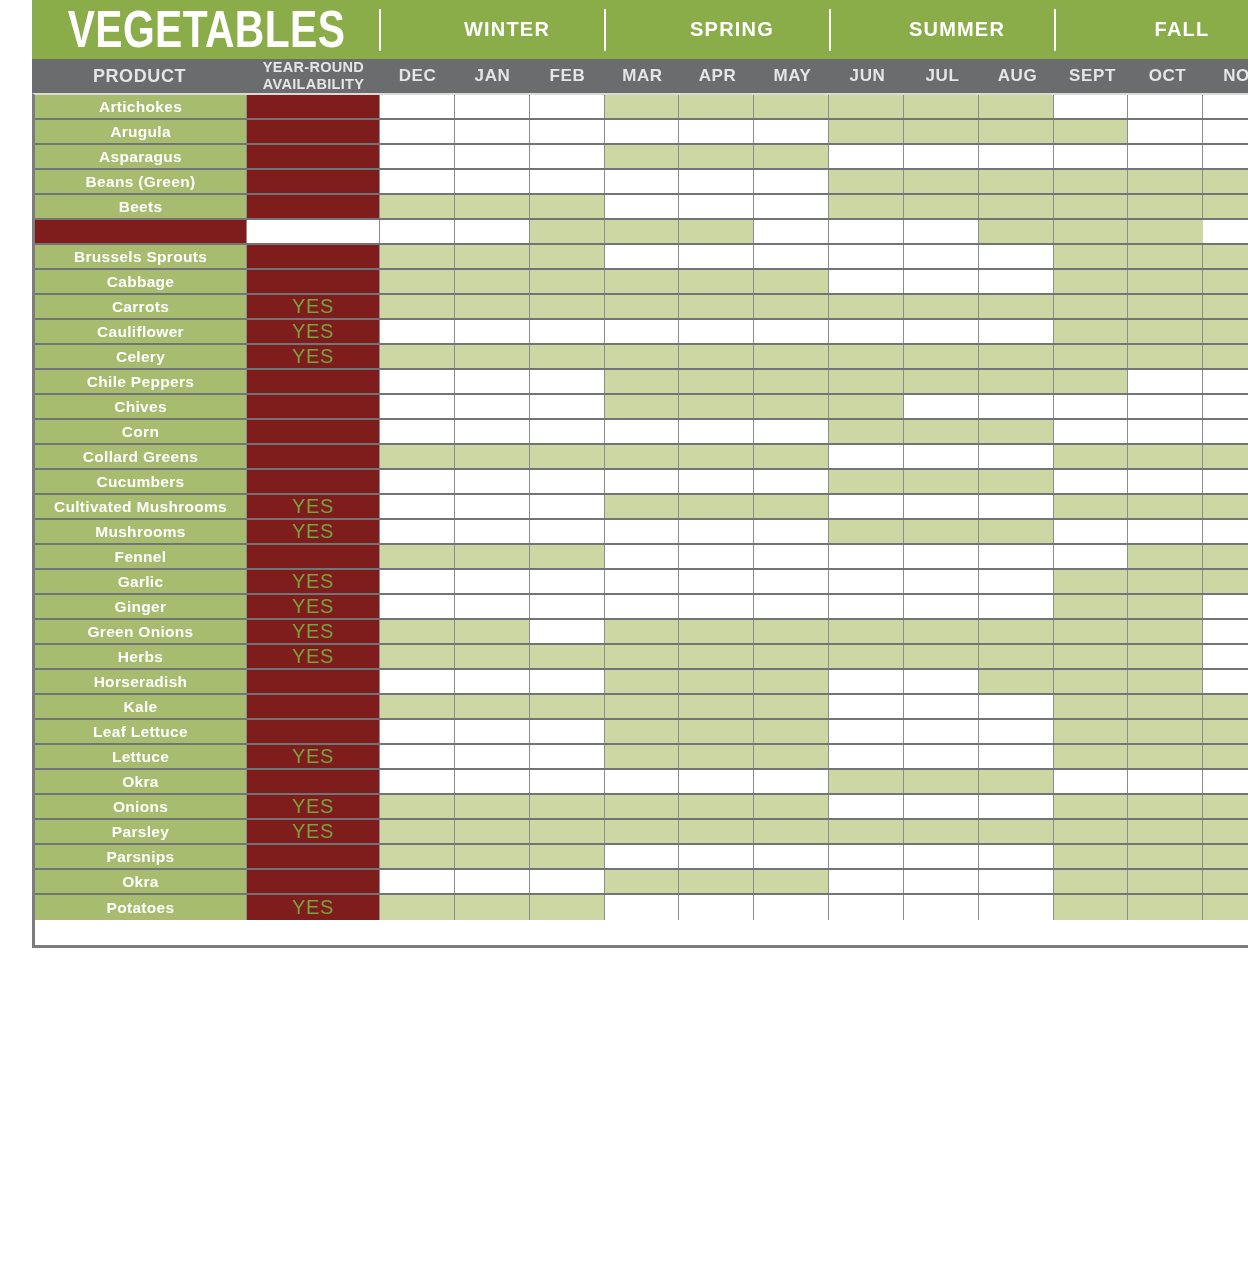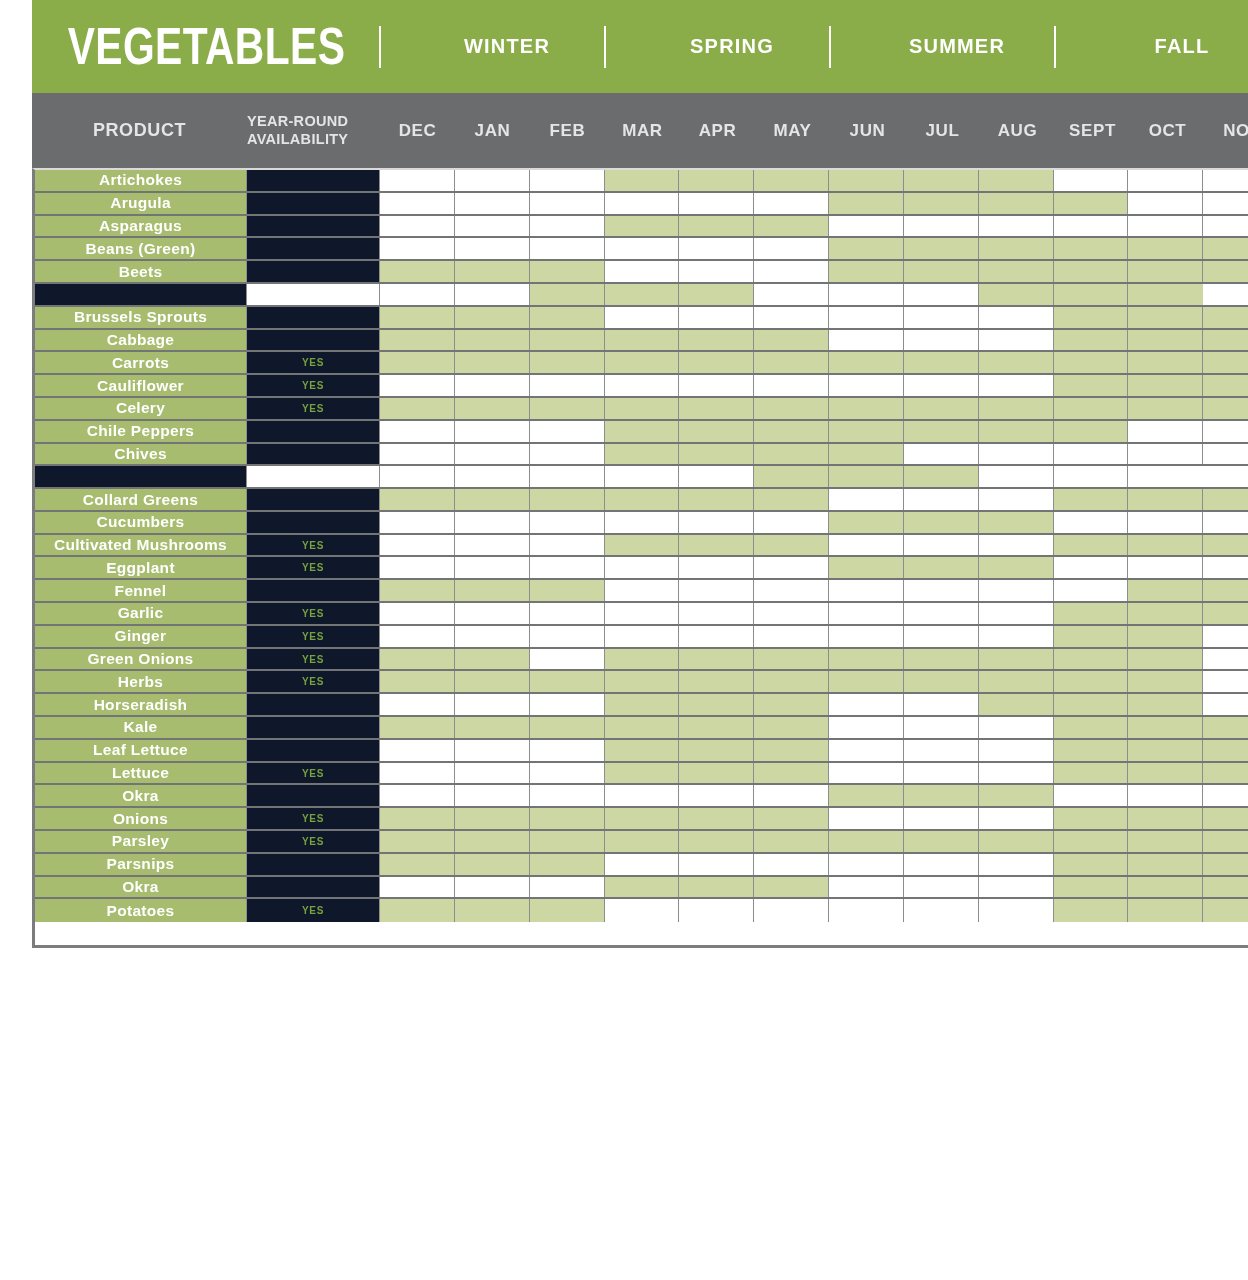--- a/index.html
+++ b/index.html
@@ -33,21 +33,21 @@
     width: 2px; height: 42px; background: #fff;
   }
 
   
   .colheader {
     height: 75px; background: #6b6c6e;
     display: grid; grid-template-columns: 215px 133px repeat(12, 1fr);
     align-items: center; color: #e5e5e5; font-weight: bold;
   }
   .ph { text-align: center; font-size: 18px; letter-spacing: 0.6px; }
-  .ah { text-align: left; font-size: 14.5px; line-height: 1.18; letter-spacing: 0.3px; }
+  .ah { text-align: center; font-size: 14.5px; line-height: 1.18; letter-spacing: 0.3px; }
   .ah span { display: block; }
   .mh { text-align: center; font-size: 17px; letter-spacing: 0.6px; }
 
   
   .tbody {
     flex: 1;
     background: #fff;
     border-left: 3px solid #7b7c7e;
     border-right: 2px solid #7b7c7e;
     border-bottom: 3px solid #7b7c7e;
@@ -65,22 +65,22 @@
     border-right: 1px solid #8c8d8f;
     display: flex; align-items: center; justify-content: center;
     overflow: hidden;
   }
   .row > div:last-child { border-right: none; }
   .p-cell {
     background: #a7bc6e; color: #fff; font-weight: bold;
     font-size: 15.5px; letter-spacing: 0.3px; white-space: nowrap;
   }
   .a-cell {
-    background: #0f172a; color: #77a23e; font-weight: bold;
-    font-size: 10px; letter-spacing: 0.6px;
+    background: #7f1d1d; color: #77a23e; font-weight: normal;
+    font-size: 20px; letter-spacing: 0.6px;
   }
   .m-cell { background: #fff; }
   .m-cell.on { background: #ccd7a3; }
 </style>
 </head>
 <body>
 
 <div class="page">
 
   <header class="banner">
@@ -329,20 +329,21 @@
         <div class="m-cell on"></div>
         <div class="m-cell on"></div>
         <div class="m-cell on"></div>
         <div class="m-cell"></div>
         <div class="m-cell"></div>
         <div class="m-cell"></div>
         <div class="m-cell"></div>
         <div class="m-cell"></div>
       </div>
       <div class="row">
+        <div class="p-cell">Corn</div>
         <div class="a-cell"></div>
         <div class="m-cell"></div>
         <div class="m-cell"></div>
         <div class="m-cell"></div>
         <div class="m-cell"></div>
         <div class="m-cell"></div>
         <div class="m-cell"></div>
         <div class="m-cell on"></div>
         <div class="m-cell on"></div>
         <div class="m-cell on"></div>
@@ -392,21 +393,21 @@
         <div class="m-cell on"></div>
         <div class="m-cell on"></div>
         <div class="m-cell"></div>
         <div class="m-cell"></div>
         <div class="m-cell"></div>
         <div class="m-cell on"></div>
         <div class="m-cell on"></div>
         <div class="m-cell on"></div>
       </div>
       <div class="row">
-        <div class="p-cell">Eggplant</div>
+        <div class="p-cell">Mushrooms</div>
         <div class="a-cell">YES</div>
         <div class="m-cell"></div>
         <div class="m-cell"></div>
         <div class="m-cell"></div>
         <div class="m-cell"></div>
         <div class="m-cell"></div>
         <div class="m-cell"></div>
         <div class="m-cell on"></div>
         <div class="m-cell on"></div>
         <div class="m-cell on"></div>

